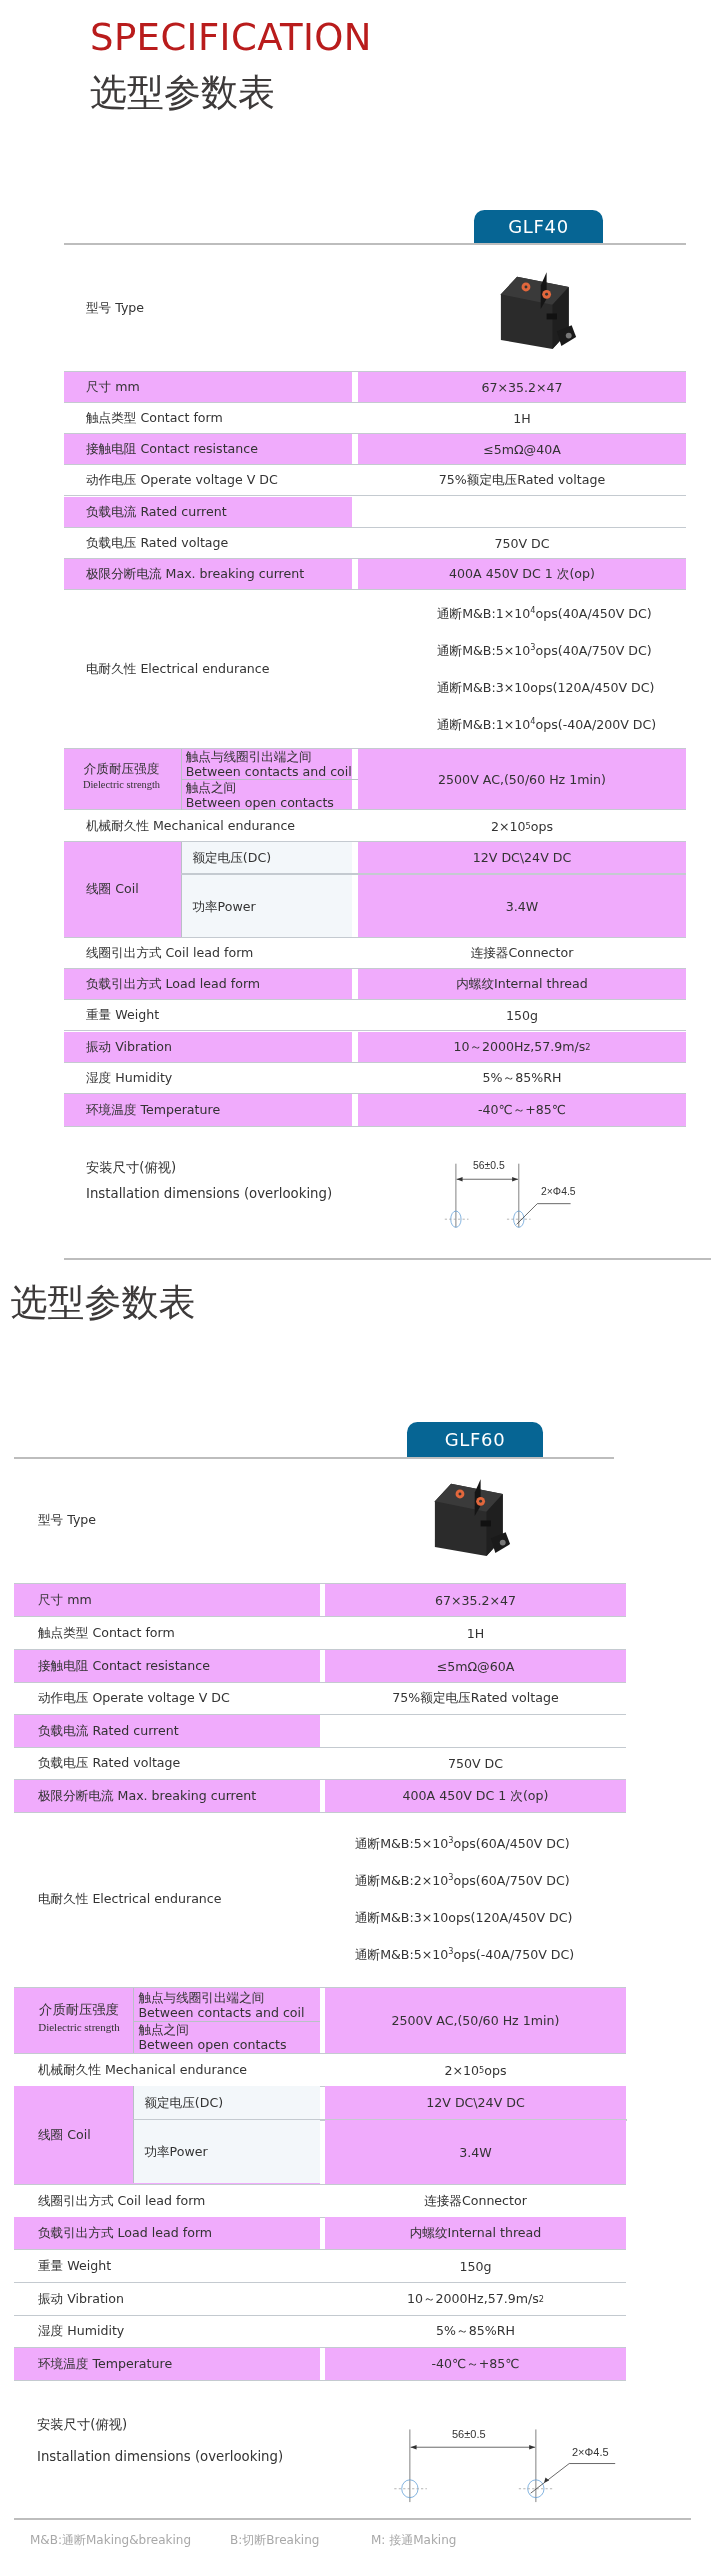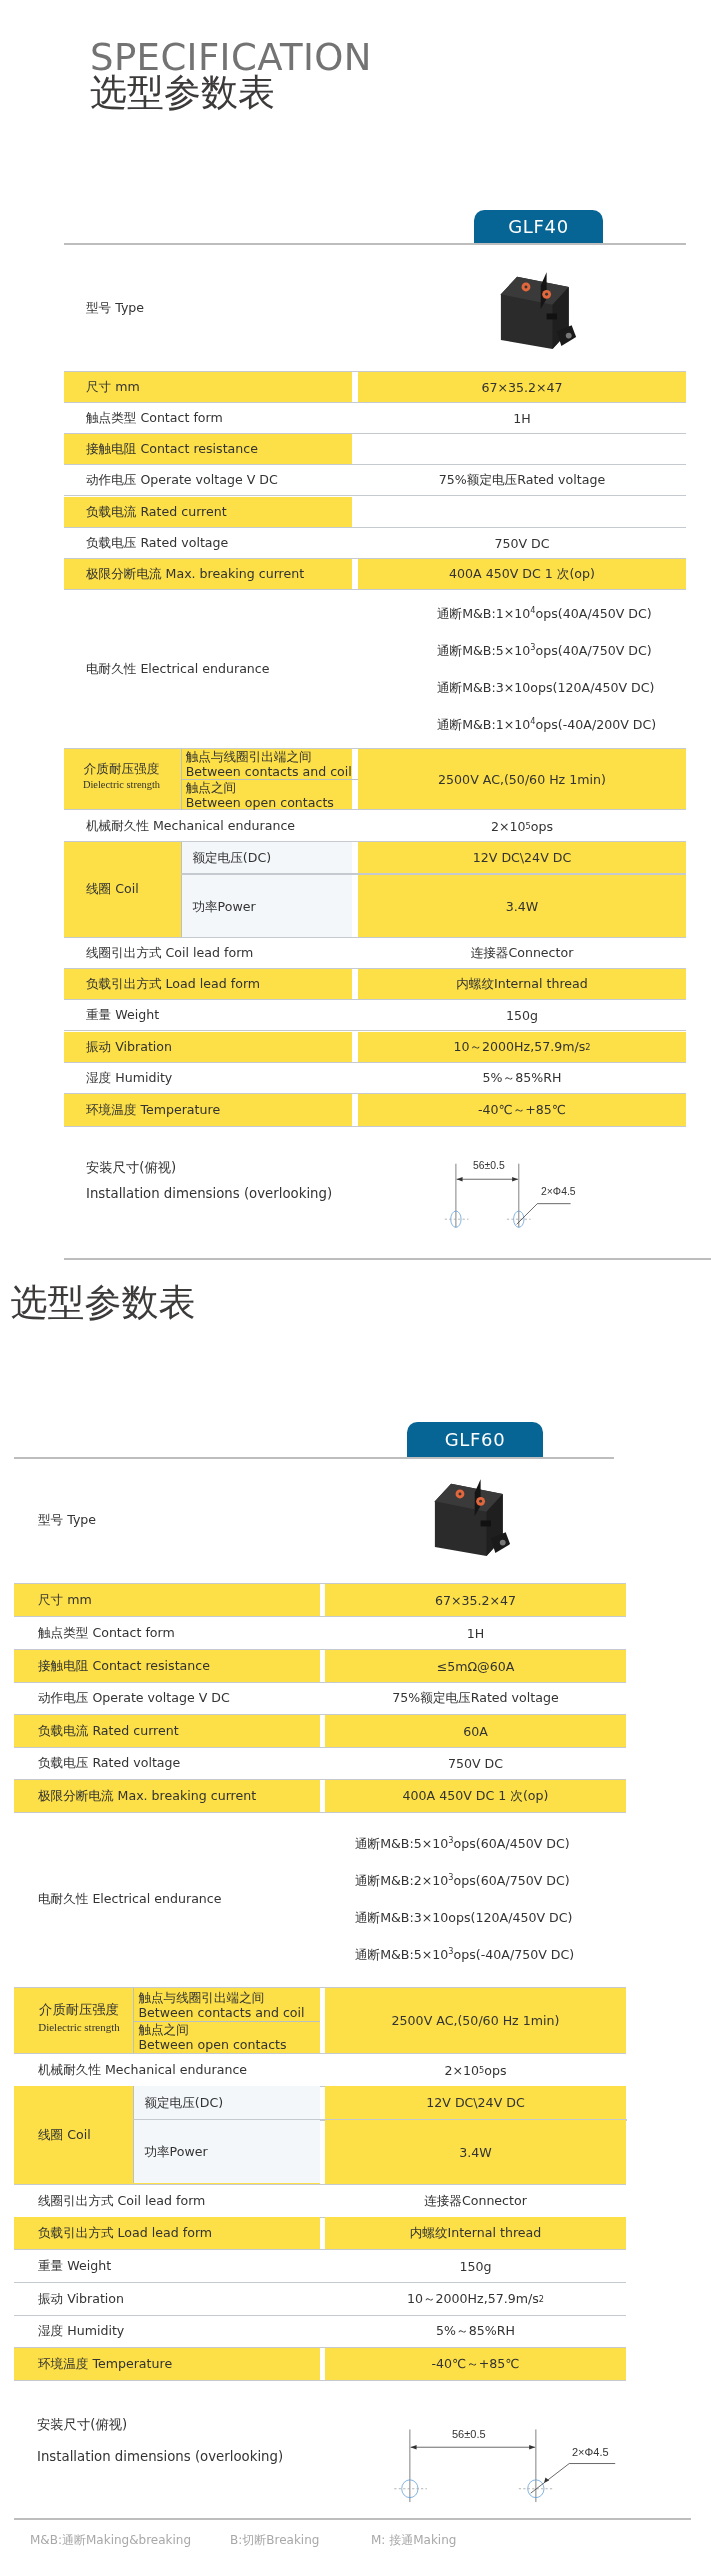--- a/index.html
+++ b/index.html
@@ -1,28 +1,28 @@
 <!DOCTYPE html>
 <html style="font-size:12px"><head>
 <meta charset="utf-8">
 <style>
   html, body { margin:0; padding:0; background:#ffffff; }
   body { width:711px; height:2576px; position:relative; overflow:hidden;
          font-family:"Liberation Sans","DejaVu Sans",sans-serif; color:#333333; }
   .abs { position:absolute; }
-  .h-title-en { left:90px; top:16.3px; font-size:37px; color:#737373; letter-spacing:0.4px; font-family:"DejaVu Sans",sans-serif;margin-top:20px; }
+  .h-title-en { left:90px; top:16.3px; font-size:37px; color:#b91c1c; letter-spacing:0.4px; font-family:"DejaVu Sans",sans-serif; }
   .h-title-cn { left:90px; top:68px; font-size:37px; color:#3d3a3a; font-family:"DejaVu Sans",sans-serif; }
   .h2-title-cn { left:10.4px; top:1278px; font-size:37px; color:#3d3a3a; font-family:"DejaVu Sans",sans-serif; }
 
   .tab { background:#066594; color:#ffffff; border-radius:10.4px 10.4px 0 0; text-align:center;
          font-size:18px; font-family:"DejaVu Sans",sans-serif; letter-spacing:0.7px; }
   .hline { height:1.5px; background:#bdbdbd; }
 
   .row { position:absolute; border-bottom:1.5px solid #c4cad0; box-sizing:border-box; }
-  .row.shade .lab, .row.shade .valcell { background:#fde047; }
+  .row.shade .lab, .row.shade .valcell { background:#f0abfc; }
   .lab { position:absolute; top:0; bottom:0; left:0; box-sizing:border-box; display:flex; align-items:center;
          font-size:12.6px; color:#333; font-family:"DejaVu Sans",sans-serif; white-space:nowrap; }
   .valcell { position:absolute; top:0; bottom:0; right:0; box-sizing:border-box; display:flex; align-items:center; justify-content:center;
              font-size:12.6px; color:#333; font-family:"DejaVu Sans",sans-serif; white-space:nowrap; }
   .endlist { display:flex; flex-direction:column; justify-content:center; align-items:flex-start; gap:19px; font-size:12.6px; }
   sup { font-size:8.2px; }
   .sub-lab { position:absolute; box-sizing:border-box; border-left:0.7px solid #b9c0c6; display:flex; flex-direction:column; justify-content:center;
              font-size:12.6px; line-height:15px; font-family:"DejaVu Sans",sans-serif; color:#333; white-space:nowrap; }
   .sub-div { position:absolute; height:0.7px; background:#b9c0c6; }
   .dlabel { position:absolute; text-align:center; font-family:Liberation Serif, serif; color:#333; white-space:nowrap; }
@@ -63,20 +63,21 @@
   <div class="row shade" style="left:64px;top:372px;width:622px;height:31px;">
     <div class="lab" style="width:288px;padding-left:22px;">尺寸 mm</div>
     <div class="valcell" style="width:328px;">67×35.2×47</div>
   </div>
   <div class="row" style="left:64px;top:403px;width:622px;height:31px;">
     <div class="lab" style="width:288px;padding-left:22px;">触点类型 Contact form</div>
     <div class="valcell" style="width:328px;">1H</div>
   </div>
   <div class="row shade" style="left:64px;top:434px;width:622px;height:31px;">
     <div class="lab" style="width:288px;padding-left:22px;">接触电阻 Contact resistance</div>
+    <div class="valcell" style="width:328px;">≤5mΩ@40A</div>
   </div>
   <div class="row" style="left:64px;top:465px;width:622px;height:31px;">
     <div class="lab" style="width:288px;padding-left:22px;">动作电压 Operate voltage V DC</div>
     <div class="valcell" style="width:328px;">75%额定电压Rated voltage</div>
   </div>
   <div class="row shade" style="left:64px;top:497px;width:622px;height:31px;">
     <div class="lab" style="width:288px;padding-left:22px;">负载电流 Rated current</div>
   </div>
   <div class="row" style="left:64px;top:528px;width:622px;height:31px;">
     <div class="lab" style="width:288px;padding-left:22px;">负载电压 Rated voltage</div>
@@ -221,21 +222,20 @@
   <div class="row shade" style="left:14px;top:1650px;width:612px;height:33px;">
     <div class="lab" style="width:306px;padding-left:24px;">接触电阻 Contact resistance</div>
     <div class="valcell" style="width:301px;">≤5mΩ@60A</div>
   </div>
   <div class="row" style="left:14px;top:1682px;width:612px;height:33px;">
     <div class="lab" style="width:306px;padding-left:24px;">动作电压 Operate voltage V DC</div>
     <div class="valcell" style="width:301px;">75%额定电压Rated voltage</div>
   </div>
   <div class="row shade" style="left:14px;top:1715px;width:612px;height:33px;">
     <div class="lab" style="width:306px;padding-left:24px;">负载电流 Rated current</div>
-    <div class="valcell" style="width:301px;">60A</div>
   </div>
   <div class="row" style="left:14px;top:1747px;width:612px;height:33px;">
     <div class="lab" style="width:306px;padding-left:24px;">负载电压 Rated voltage</div>
     <div class="valcell" style="width:301px;">750V DC</div>
   </div>
   <div class="row shade" style="left:14px;top:1780px;width:612px;height:33px;">
     <div class="lab" style="width:306px;padding-left:24px;">极限分断电流 Max. breaking current</div>
     <div class="valcell" style="width:301px;">400A 450V DC 1 次(op)</div>
   </div>
 

